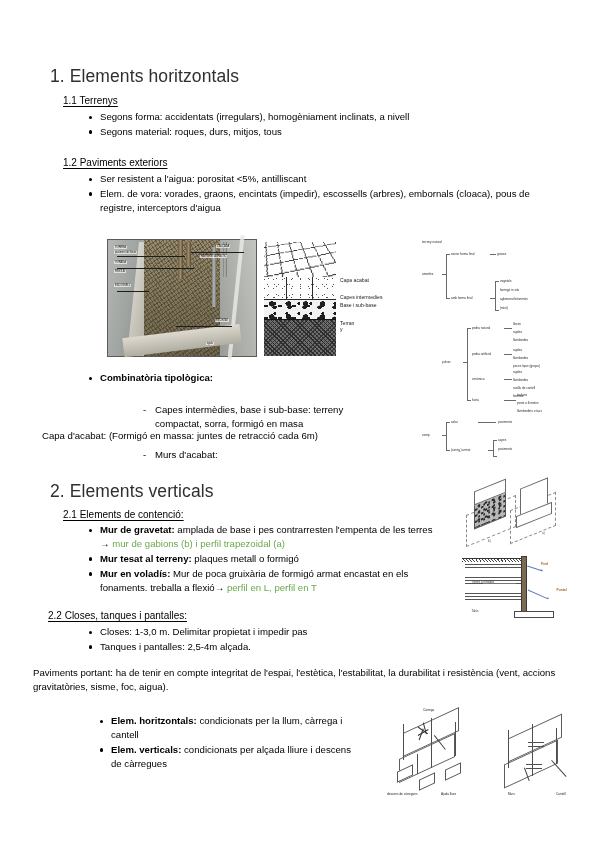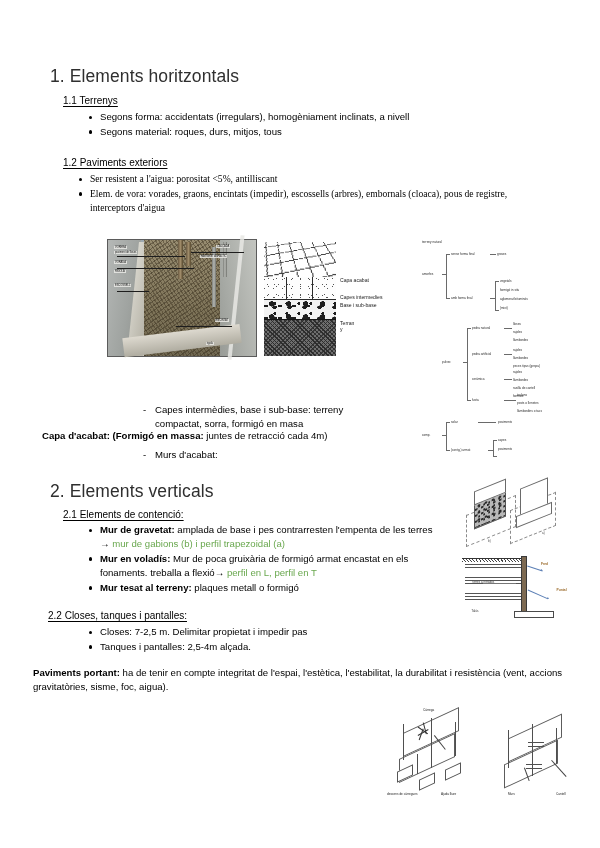--- a/index.html
+++ b/index.html
@@ -40,21 +40,21 @@
     text-underline-offset: 2px;
     white-space: nowrap;
   }
 
   
   .txt {
     position: absolute;
     font-size: 9.6px;
     line-height: 14.2px;
   }
-  .txt b { font-weight: bold; }
+  .txt b { font-weight: normal; }
   .green { color: #6aa84f; }
 
   
   ul.bl {
     position: absolute;
     margin: 0;
     padding: 0;
     list-style: none;
     font-size: 9.6px;
     line-height: 14.2px;
@@ -338,21 +338,21 @@
 
   <div class="h2" style="left:63px; top:95px;">1.1 Terrenys</div>
 
   <ul class="bl" style="left:86px; top:110px; width:470px;">
     <li>Segons forma:  accidentats (irregulars), homogèniament inclinats, a nivell</li>
     <li>Segons material: roques, durs, mitjos, tous</li>
   </ul>
 
   <div class="h2" style="left:63px; top:157px;">1.2 Paviments exteriors</div>
 
-  <ul class="bl" style="left:76px; top:172px; width:455px;font-family:Liberation Serif, serif;">
+  <ul class="bl" style="left:86px; top:172px; width:455px;">
     <li>Ser resistent a l'aigua: porositat &lt;5%, antilliscant</li>
     <li>Elem. de vora: vorades, graons, encintats (impedir), escossells (arbres), embornals (cloaca), pous de registre, interceptors d'aigua</li>
   </ul>
 
   <div class="photo" style="left:107px; top:239px; width:150px; height:118px;">
     <div class="road-l"></div>
     <div class="curb-l"></div>
     <div class="gravel"></div>
     <div class="road-r"></div>
     <div class="stripe"></div>
@@ -460,50 +460,53 @@
     <div class="node" style="left:78px; top:180px;">paviments</div>
     <div class="node" style="left:31px; top:208px;">(contg.) armat</div>
     <div class="vline" style="left:73px; top:200px; height:16px;"></div>
     <div class="hline" style="left:68px; top:210px; width:6px;"></div>
     <div class="hline" style="left:73px; top:200px; width:4px;"></div>
     <div class="hline" style="left:73px; top:216px; width:4px;"></div>
     <div class="node" style="left:78px; top:198px;">capes</div>
     <div class="node" style="left:78px; top:207px;">paviments</div>
   </div>
 
+  <ul class="bl" style="left:86px; top:371px; width:330px;">
+    <li style="font-weight:bold;">Combinatòria tipològica:</li>
+  </ul>
 
   <ul class="dash" style="left:124px; top:386px; width:250px;">
     <li>Capes intermèdies, base i sub-base: terreny compactat, sorra, formigó en masa</li>
     <li>Murs d'acabat:</li>
   </ul>
 
   <div class="txt" style="left:42px; top:429px; width:420px;">
-    <b>Capa d'acabat: (Formigó en massa:</b><span> juntes de retracció cada 4m)</span>
+    <b>Capa d'acabat: (Formigó en massa:</b><span> juntes de retracció cada 6m)</span>
   </div>
 
   <div class="h1" style="left:50px; top:481px;">2. Elements verticals</div>
 
   <div class="h2" style="left:63px; top:509px;">2.1 Elements de contenció:</div>
 
   <ul class="bl" style="left:86px; top:523px; width:348px;">
     <li>
       <b>Mur de gravetat:</b><span> amplada de base i pes contrarresten l'empenta de les terres → </span><span class="green">mur de gabions (b) i perfil trapezoidal (a)</span>
     </li>
     <li>
+      <b>Mur tesat al terreny:</b><span> plaques metall o formigó</span>
+    </li>
+    <li>
       <b>Mur en voladís:</b><span> Mur de poca gruixària de formigó armat encastat en els fonaments. treballa a flexió→ </span><span class="green">perfil en L, perfil en T</span>
     </li>
-    <li>
-      <b>Mur tesat al terreny:</b><span> plaques metall o formigó</span>
-    </li>
   </ul>
 
   <div class="h2" style="left:48px; top:610px;">2.2 Closes, tanques i pantalles:</div>
 
   <ul class="bl" style="left:86px; top:625px; width:360px;">
-    <li>Closes: 7-2,5 m. Delimitar propietat i impedir pas</li>
+    <li>Closes: 1-3,0 m. Delimitar propietat i impedir pas</li>
     <li>Tanques i pantalles: 2,5-4m alçada.</li>
   </ul>
 
   <div class="gabion" style="left:458px; top:479px; width:106px; height:68px;">
     <div class="pl" style="left:8px; top:26px; width:48px; height:30px;"></div>
     <div class="stone" style="left:16px; top:16px; width:30px; height:26px;"></div>
     <div class="cube" style="left:16px; top:6px; width:30px; height:12px;"></div>
     <div class="pl" style="left:52px; top:22px; width:44px; height:32px;"></div>
     <div class="cube" style="left:62px; top:4px; width:26px; height:30px;"></div>
     <div class="cube" style="left:58px; top:30px; width:34px; height:10px;"></div>
@@ -522,20 +525,28 @@
     <div class="wl" style="left:88%; top:50%;">Puntal</div>
     <div class="wl2" style="left:13%; top:40%;">terres a intradós</div>
     <div class="wl2" style="left:12%; top:78%;">Talús</div>
     <div class="leader" style="left:22%; top:44%; width:30%;"></div>
   </div>
 
   <div class="txt" style="left:33px; top:666px; width:540px;">
     <b>Paviments portant:</b><span> ha de tenir en compte integritat de l'espai, l'estètica, l'estabilitat, la durabilitat i resistència (vent, accions gravitatòries, sisme, foc, aigua).</span>
   </div>
 
+  <ul class="bl" style="left:97px; top:714px; width:260px;">
+    <li>
+      <b>Elem. horitzontals:</b><span> condicionats per la llum, càrrega i cantell</span>
+    </li>
+    <li>
+      <b>Elem. verticals:</b><span> condicionats per alçada lliure i descens de càrregues</span>
+    </li>
+  </ul>
 
   <div class="frame" style="left:387px; top:706px; width:95px; height:98px;">
     <div class="slab" style="left:16px; top:14px; width:54px; height:22px;"></div>
     <div class="slab" style="left:12px; top:40px; width:54px; height:22px;"></div>
     <div class="col" style="left:16px; top:18px; height:36px;"></div>
     <div class="col" style="left:44px; top:12px; height:50px;"></div>
     <div class="col" style="left:68px; top:16px; height:34px;"></div>
     <div class="col" style="left:30px; top:48px; height:20px;"></div>
     <div class="foot" style="left:10px; top:62px; width:14px; height:9px;"></div>
     <div class="foot" style="left:32px; top:70px; width:14px; height:9px;"></div>

